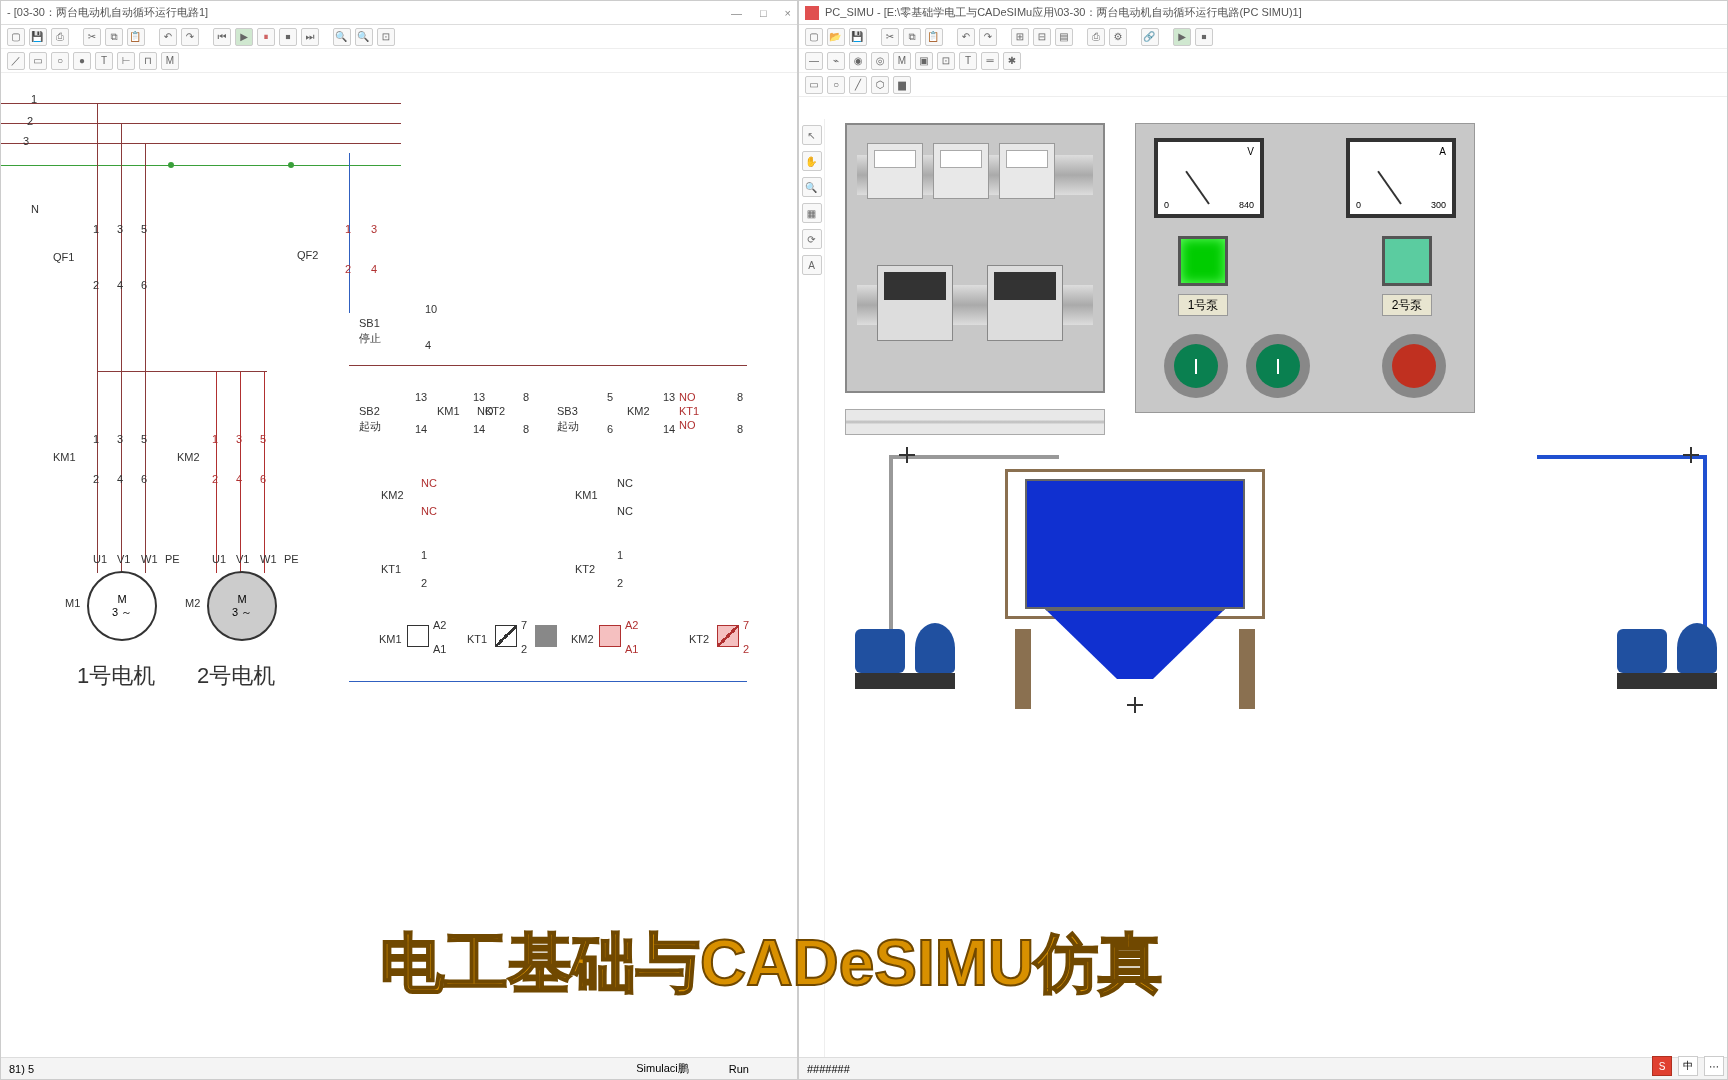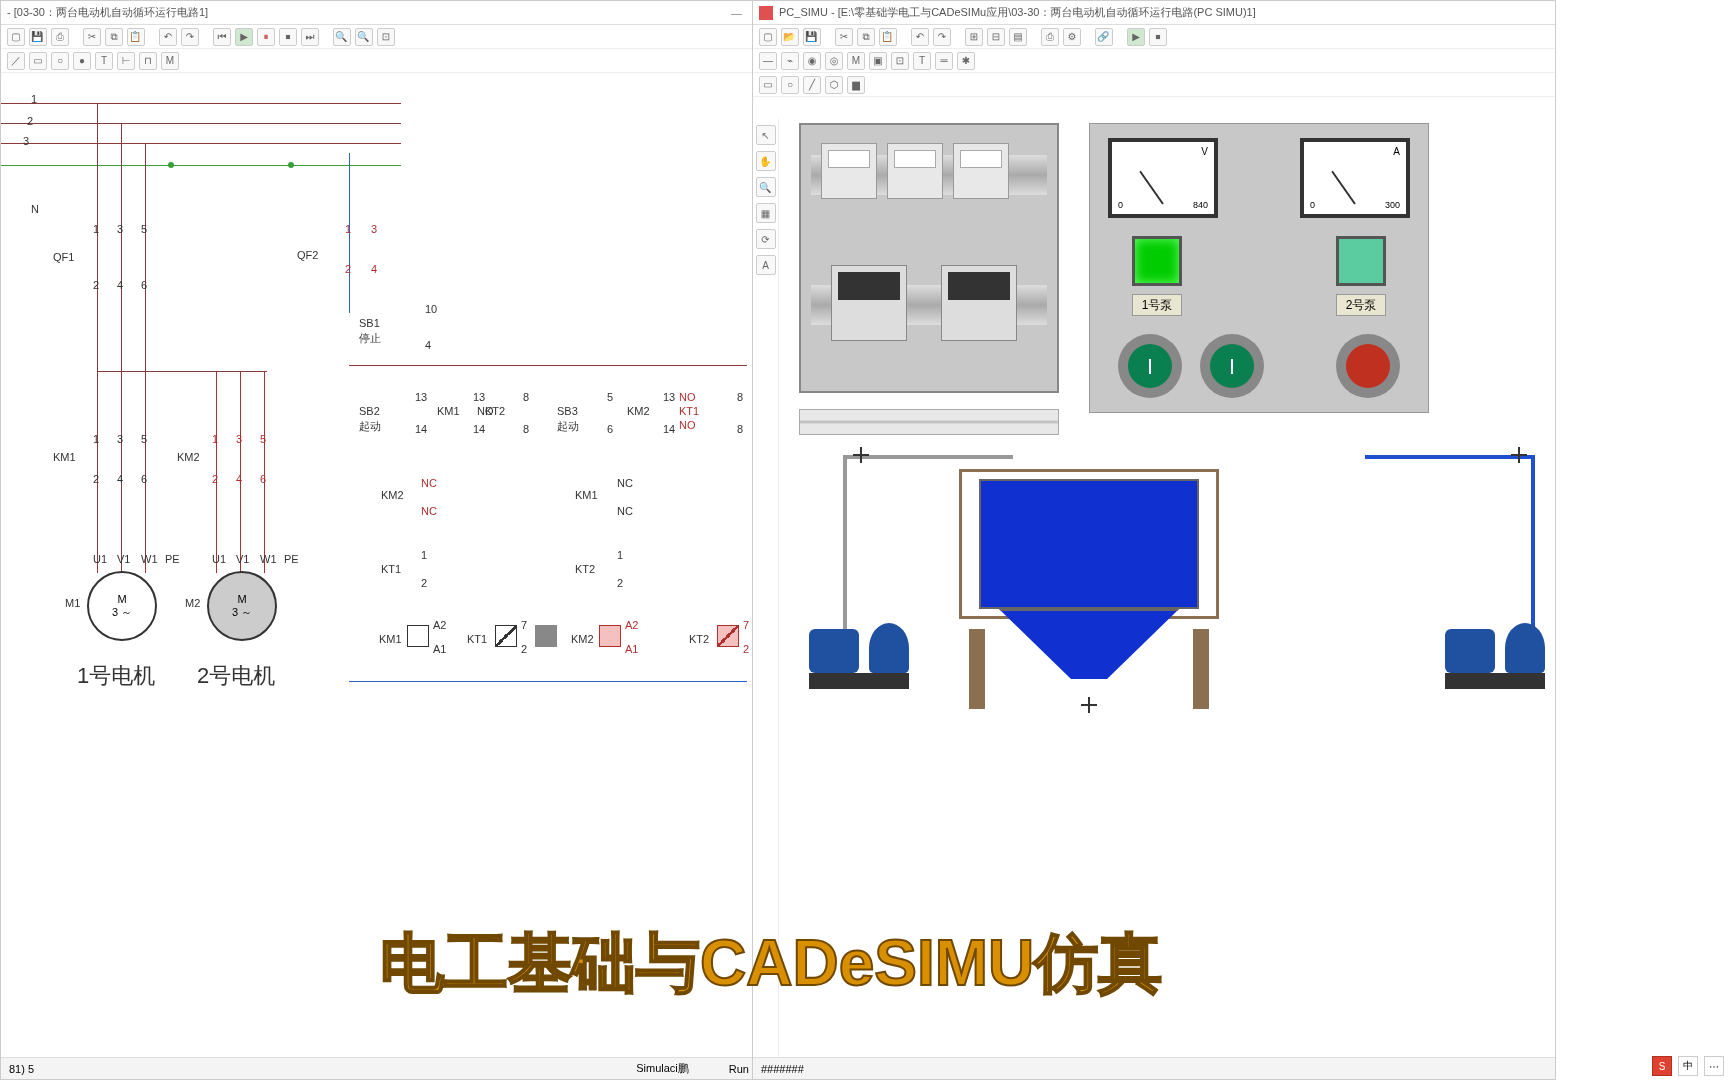--- a/index.html
+++ b/index.html
@@ -1,19 +1,19 @@
 <!DOCTYPE html>
 <html><head>
 <meta charset="utf-8">
 <style>
 *{box-sizing:border-box;margin:0;padding:0;font-family:"Microsoft YaHei",Arial,sans-serif}
 body{width:1728px;height:1080px;overflow:hidden;background:#fff;position:relative}
 .app{position:absolute;top:0;height:100%;background:#fff;border:1px solid #ccc}
 .app-left{left:0;width:798px}
-.app-right{left:752px;width:804px}
+.app-right{left:798px;width:930px}
 .titlebar{height:24px;background:#fff;border-bottom:1px solid #ddd;display:flex;align-items:center;padding:0 6px;font-size:11px;color:#555}
 .titlebar .wincontrols{margin-left:auto;display:flex;gap:18px;color:#888}
 .menubar{height:22px;display:flex;align-items:center;gap:18px;padding:0 8px;font-size:12px;color:#333;border-bottom:1px solid #eee}
 .toolbar{height:24px;display:flex;align-items:center;gap:4px;padding:0 6px;border-bottom:1px solid #eee}
 .tbtn{width:18px;height:18px;border:1px solid #ccc;border-radius:2px;background:#f8f8f8;font-size:10px;display:flex;align-items:center;justify-content:center;color:#666}
 .tbtn.on{background:#d0e8d0}
 .sep{width:6px}
 .canvas{position:relative;height:calc(100% - 118px);background:#fff;overflow:hidden}
 .statusbar{position:absolute;bottom:0;left:0;right:0;height:22px;border-top:1px solid #ddd;display:flex;align-items:center;font-size:11px;padding:0 8px;background:#f4f4f4}
 .statusbar .cell{margin-right:40px}

